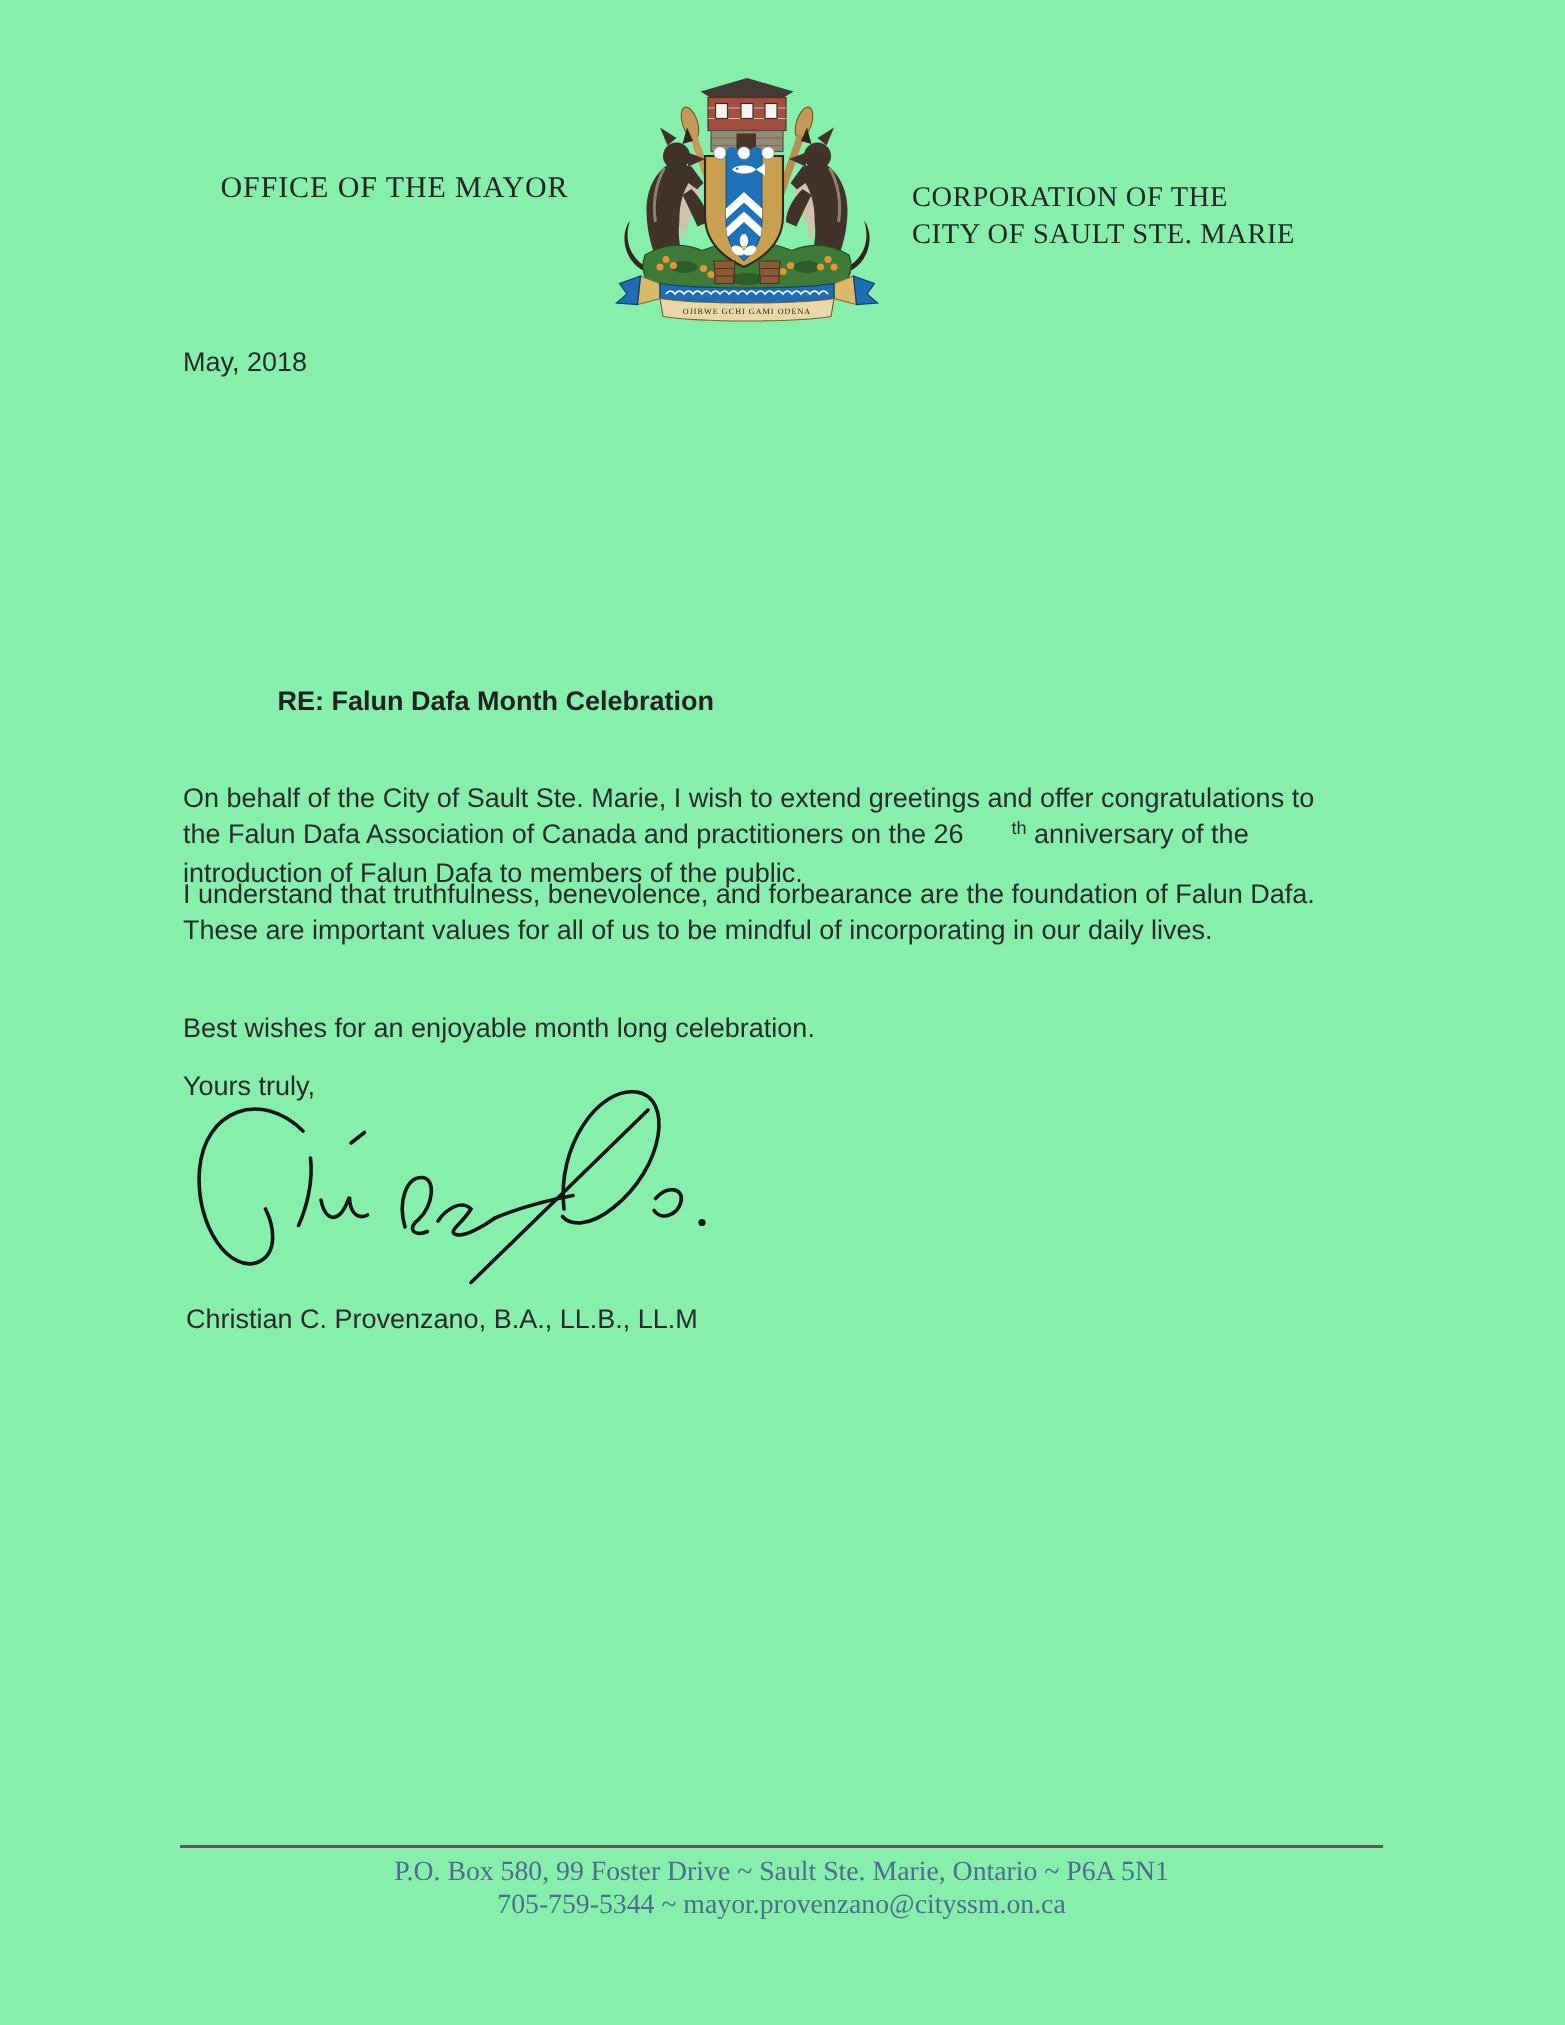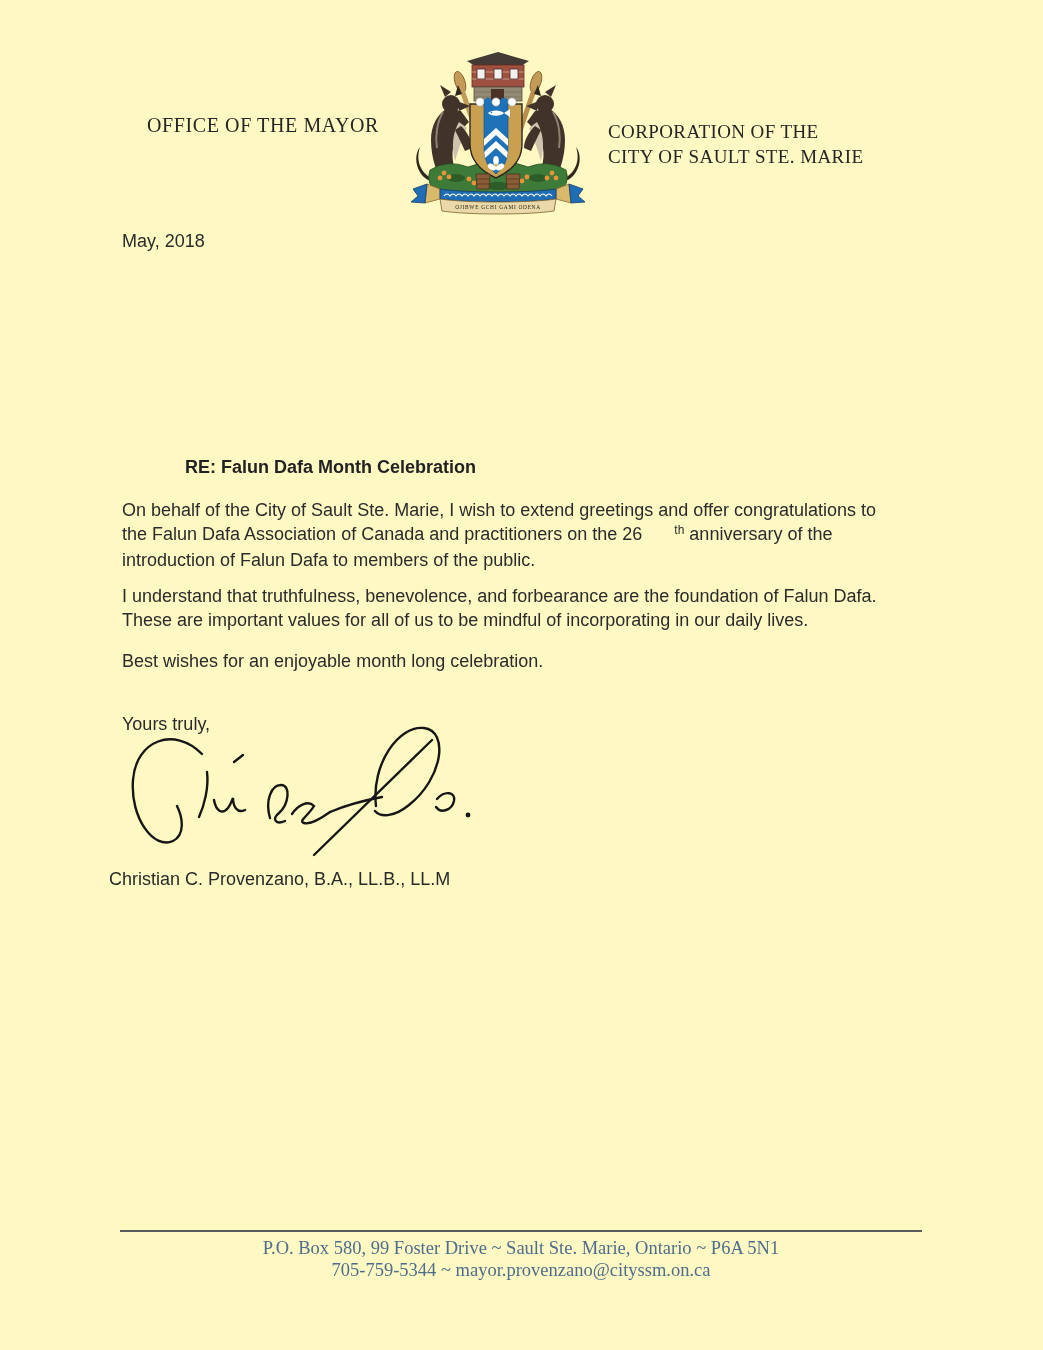--- a/index.html
+++ b/index.html
@@ -1,21 +1,21 @@
 <!DOCTYPE html>
 <html><head>
 <meta charset="utf-8">
 <style>
   * { margin: 0; padding: 0; box-sizing: border-box; }
   html, body { background: #ffffff; }
   .page {
     position: relative;
     width: 1043px;
     height: 1350px;
-    background: #fef9c3;
+    background: #86efac;
     margin: 0 auto;
     overflow: hidden;
     font-family: "Liberation Sans", sans-serif;
     color: #2a2a2a;
   }
   .abs { position: absolute; white-space: nowrap; }
 
   .office-label {
     left: 147px; top: 114px;
     font-family: "Liberation Serif", serif;
@@ -31,21 +31,21 @@
   .date-line { left: 122px; top: 231px; font-size: 18px; }
 
   .subject-line { left: 185px; top: 457px; font-size: 18px; font-weight: bold; color: #222; }
 
   .para { left: 122px; font-size: 18px; line-height: 24px; color: #2b2b2b; }
   .para div { white-space: nowrap; }
   .sup { font-size: 12px; position: relative; top: -6px; margin-left: 32px; }
 
   .closing-line { left: 122px; top: 714px; font-size: 18px; text-align: right; }
   .signature-box { left: 112px; top: 712px; width: 410px; height: 152px; }
-  .signatory-line { left: 109px; top: 869px; font-size: 18px; }
+  .signatory-line { left: 124px; top: 869px; font-size: 18px; }
 
   .footer-rule {
     left: 120px; top: 1230px; width: 802px; height: 2px;
     background: #5a5a5a; border: none;
   }
   .footer-text {
     left: 120px; width: 802px;
     text-align: center;
     font-family: Liberation Serif, serif;
     font-size: 18.5px; line-height: 22px;
@@ -182,32 +182,32 @@
 
   <div class="abs corp-block">
     <div>CORPORATION OF THE</div>
     <div>CITY OF SAULT STE. MARIE</div>
   </div>
 
   <div class="abs date-line">May, 2018</div>
 
   <div class="abs subject-line">RE: Falun Dafa Month Celebration</div>
 
-  <div class="abs para" style="top:498px;">
+  <div class="abs para" style="top:520px;">
     <div>On behalf of the City of Sault Ste. Marie, I wish to extend greetings and offer congratulations to</div>
     <div><span>the Falun Dafa Association of Canada and practitioners on the 26</span><span class="sup">th</span><span> anniversary of the</span></div>
     <div>introduction of Falun Dafa to members of the public.</div>
   </div>
 
   <div class="abs para" style="top:584px;">
     <div>I understand that truthfulness, benevolence, and forbearance are the foundation of Falun Dafa.</div>
     <div>These are important values for all of us to be mindful of incorporating in our daily lives.</div>
   </div>
 
-  <div class="abs para" style="top:649px;">Best wishes for an enjoyable month long celebration.</div>
+  <div class="abs para" style="top:673px;">Best wishes for an enjoyable month long celebration.</div>
 
   <div class="abs closing-line">Yours truly,</div>
 
   <div class="abs signature-box">
     <svg width="410" height="152" viewBox="0 0 410 152">
       <g fill="none" stroke="#161616" stroke-width="2.4" stroke-linecap="round">
         <path d="M90,42 C62,14 24,28 21,68 C18,106 42,138 61,129 C73,123 71,106 65,94"></path>
         <path d="M95,60 C97,76 92,94 87,105"></path>
         <path d="M102,88 C104,99 110,103 116,96 C119,92 120,88 121,86 C121,94 125,102 133,98"></path>
         <path d="M122,50 L131,43"></path>

